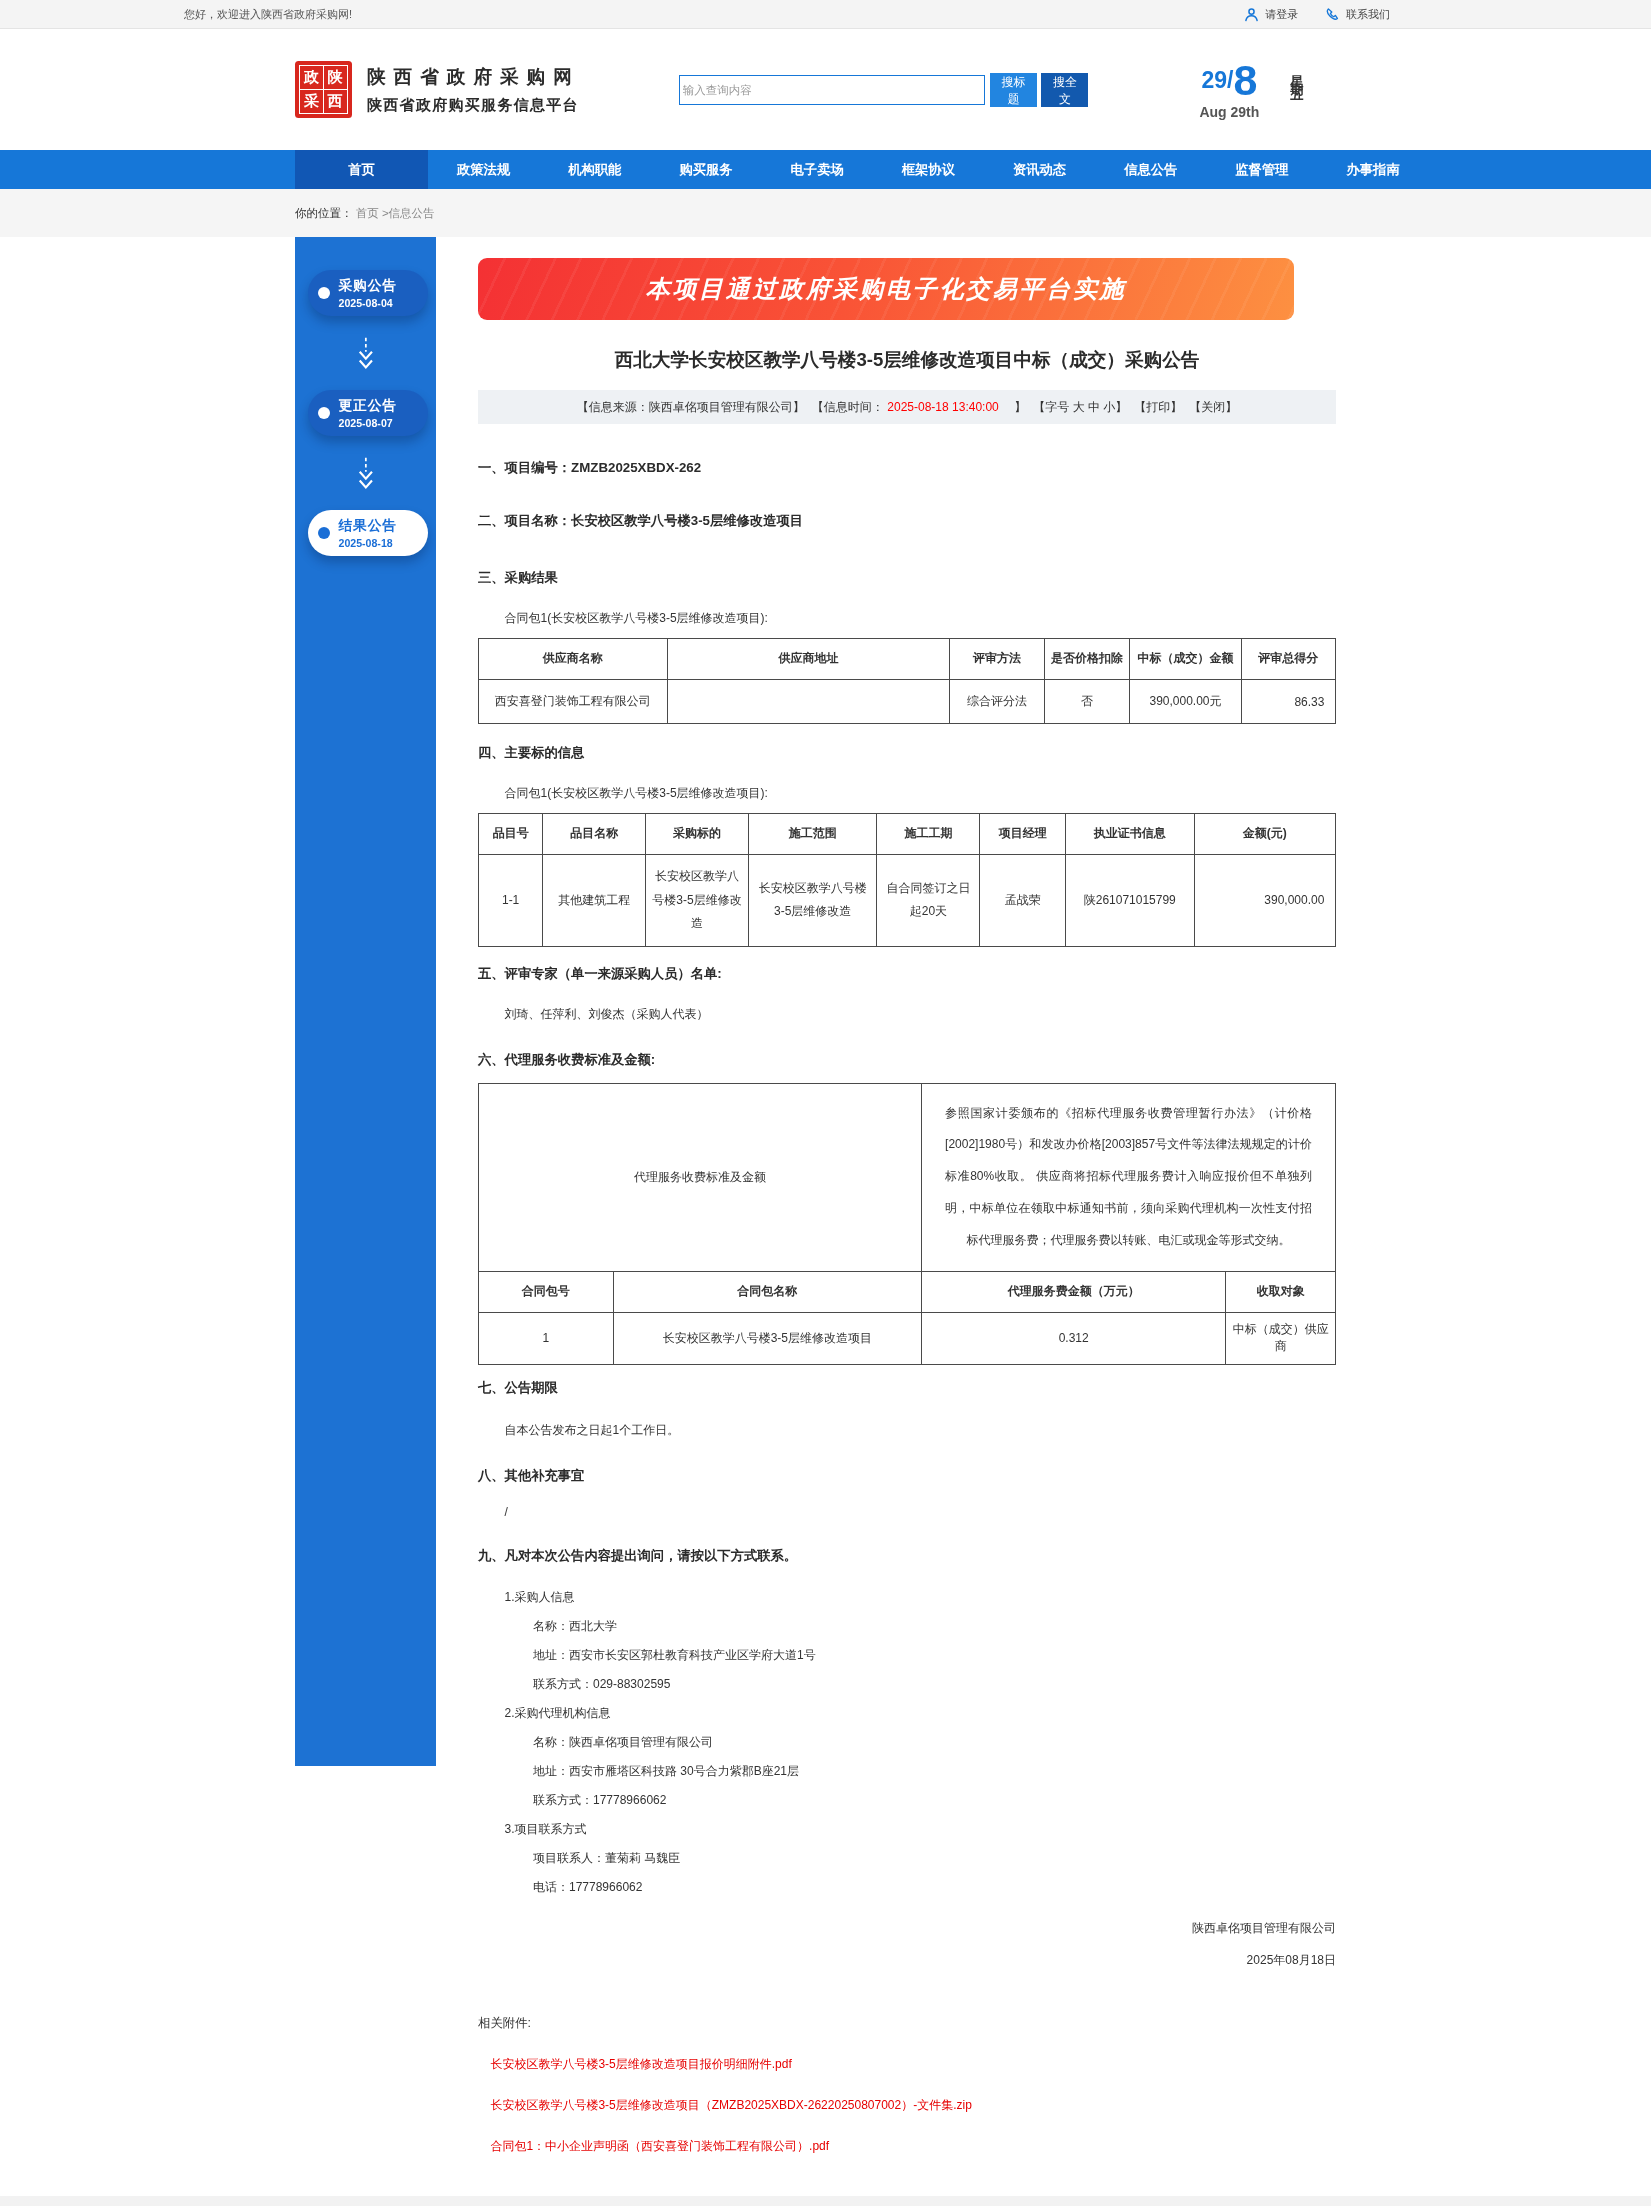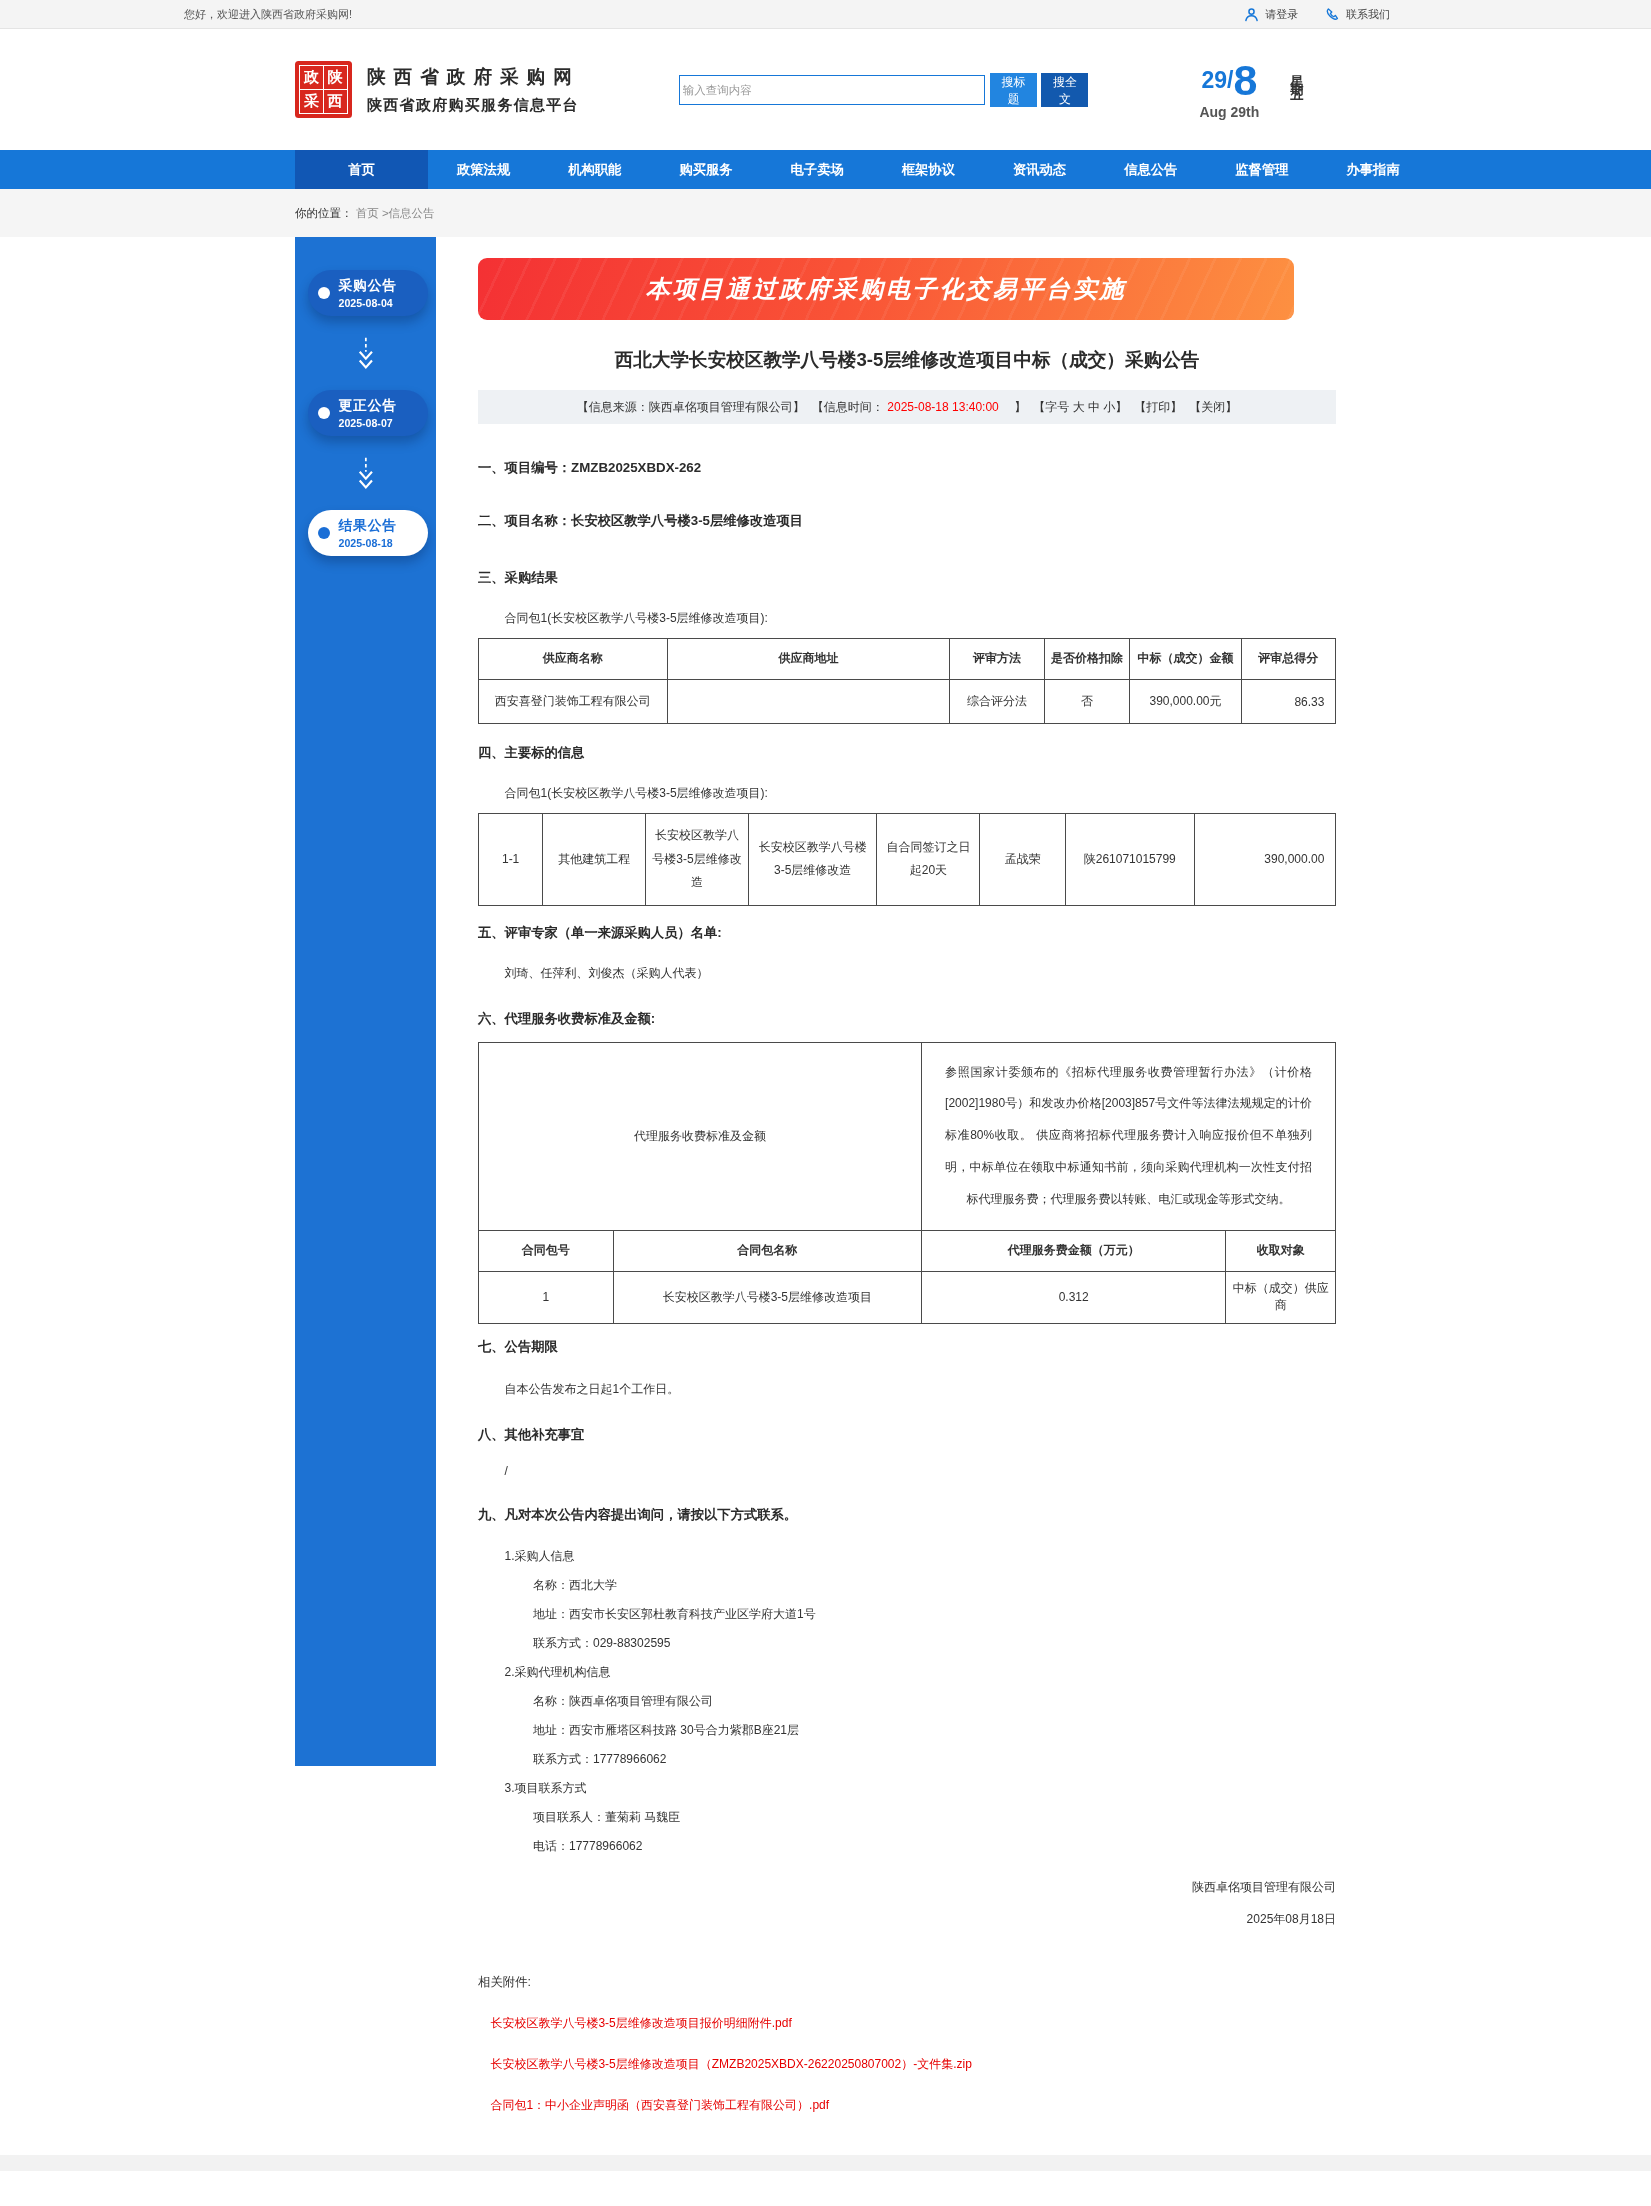--- a/index.html
+++ b/index.html
@@ -263,20 +263,30 @@
           <col style="width:7.5%">
           <col style="width:12%">
           <col style="width:12%">
           <col style="width:15%">
           <col style="width:12%">
           <col style="width:10%">
           <col style="width:15%">
           <col style="width:16.5%">
         </colgroup>
       <tbody>
+          <tr>
+        <th>品目号</th>
+        <th>品目名称</th>
+        <th>采购标的</th>
+        <th>施工范围</th>
+        <th>施工工期</th>
+        <th>项目经理</th>
+        <th>执业证书信息</th>
+        <th>金额(元)</th>
+      </tr>
       <tr>
         <td>1-1</td>
         <td>其他建筑工程</td>
         <td>长安校区教学八号楼3-5层维修改造</td>
         <td>长安校区教学八号楼3-5层维修改造</td>
         <td>自合同签订之日起20天</td>
         <td>孟战荣</td>
         <td>陕261071015799</td>
         <td class="num-right">390,000.00</td>
       </tr>

